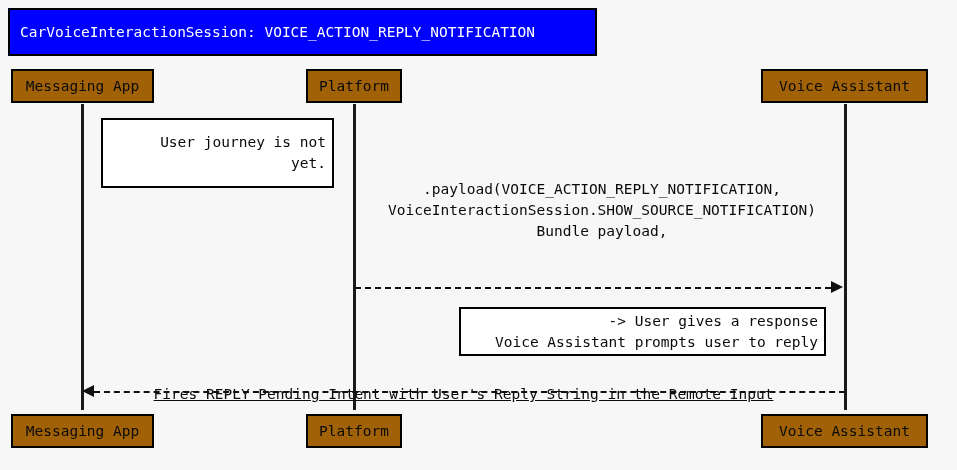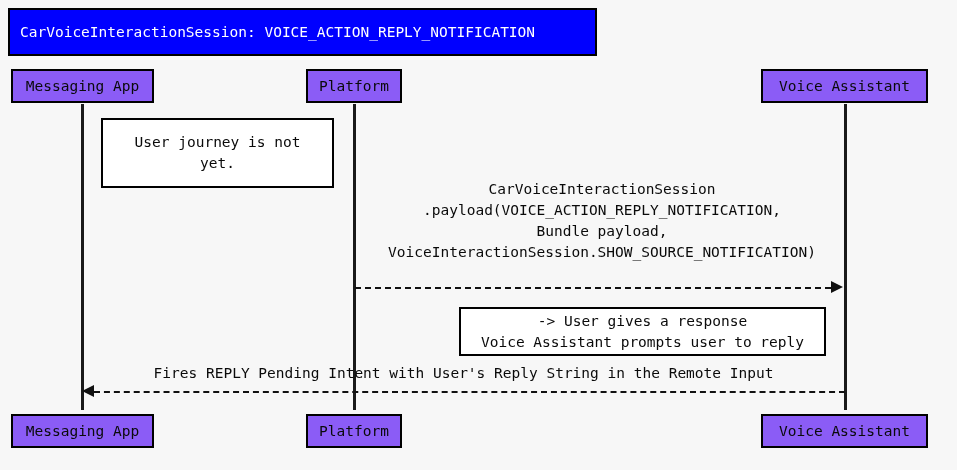--- a/index.html
+++ b/index.html
@@ -43,21 +43,21 @@
     line-height: 21px;
     white-space: pre;
     letter-spacing: 0px;
   }
   .title-line.first { align-self: flex-start; padding-left: 6px; }
 
   
   .participant {
     position: absolute;
     border: 2.5px solid #000000;
-    background: #8b5cf6;
+    background: #a16207;
     box-sizing: border-box;
     display: flex;
     align-items: center;
     justify-content: center;
     height: 34px;
     font-size: 14.5px;
     white-space: nowrap;
   }
 
   
@@ -68,21 +68,21 @@
   }
 
   
   .note {
     position: absolute;
     border: 2.5px solid #000000;
     background: #ffffff;
     box-sizing: border-box;
     display: flex;
     flex-direction: column;
-    align-items: center;
+    align-items: flex-end;
     justify-content: center;
     padding: 3px 6px;
   }
   .note-line {
     font-size: 14.5px;
     line-height: 21px;
     white-space: pre;
     text-align: center;
   }
 
@@ -144,35 +144,34 @@
   <div class="participant" style="left:761px; top:69px; width:167px;">
     <span>Voice Assistant</span>
   </div>
 
   <div class="note" style="left:101px; top:118px; width:233px; height:70px;">
     <div class="note-line">User journey is not</div>
     <div class="note-line">yet.</div>
   </div>
 
   <div class="msg-label" style="left:360px; top:179px; width:484px;">
-    <div class="msg-line">CarVoiceInteractionSession</div>
     <div class="msg-line">.payload(VOICE_ACTION_REPLY_NOTIFICATION,</div>
+    <div class="msg-line">VoiceInteractionSession.SHOW_SOURCE_NOTIFICATION)</div>
     <div class="msg-line">Bundle payload,</div>
-    <div class="msg-line">VoiceInteractionSession.SHOW_SOURCE_NOTIFICATION)</div>
   </div>
 
   <div class="arrow-line" style="left:355px; top:287px; width:476px;"></div>
   <div class="arrow-head right" style="left:831px; top:281px;"></div>
 
   <div class="note" style="left:459px; top:307px; width:367px; height:49px;">
     <div class="note-line">-&gt; User gives a response</div>
     <div class="note-line">Voice Assistant prompts user to reply</div>
   </div>
 
-  <div class="msg-label" style="left:82px; top:363px; width:763px;">
+  <div class="msg-label" style="left:82px; top:384px; width:763px;text-decoration:underline;">
     <div class="msg-line">Fires REPLY Pending Intent with User's Reply String in the Remote Input</div>
   </div>
 
   <div class="arrow-line" style="left:94px; top:391px; width:751px;"></div>
   <div class="arrow-head left" style="left:82px; top:385px;"></div>
 
   <div class="participant" style="left:11px; top:414px; width:143px;">
     <span>Messaging App</span>
   </div>
   <div class="participant" style="left:306px; top:414px; width:96px;">

